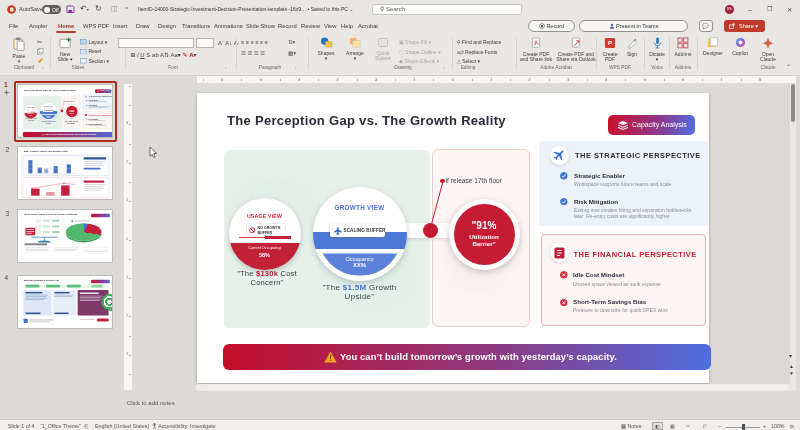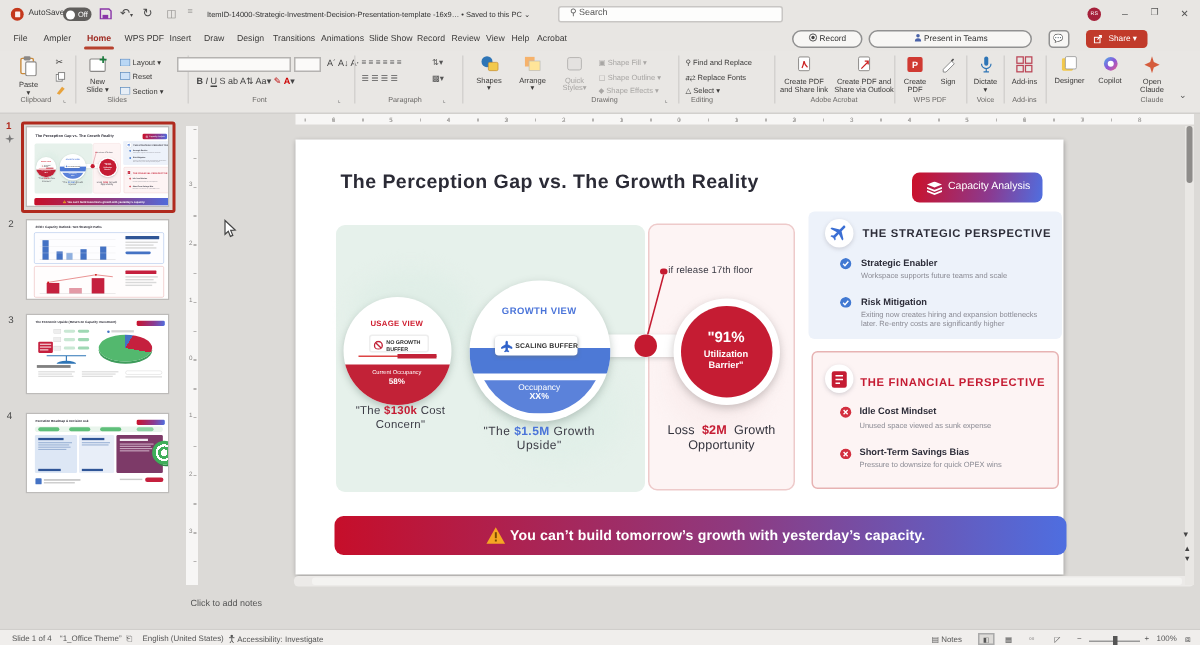--- a/index.html
+++ b/index.html
@@ -670,21 +670,20 @@
 
     <div id="red-node"></div>
 
     <div class="circ" id="circ91-outer"></div>
     <div class="circ" id="circ91">
       <div class="l1">"91%</div>
       <div class="l2">Utilization<br>Barrier"</div>
     </div>
     <div id="ifrel-dot"></div>
     <div id="ifrel">if release 17th floor</div>
-    <div id="loss-label">Loss&nbsp; <b style="color:#c51c33">$2M</b>&nbsp; Growth<br>Opportunity</div>
 
     <div id="panel-blue"></div>
     <div class="blob" style="left:353px;top:53px"></div>
     <svg style="position:absolute;left:355px;top:55px" width="14" height="14" viewBox="0 0 24 24">
         <g transform="rotate(45 12 12)">
           <path d="M21.5 15.5v-2l-8-5V3c0-.83-.67-1.5-1.5-1.5S10.5 2.17 10.5 3v5.5l-8 5v2l8-2.5v5.5l-2 1.5v1.5l3.5-1 3.5 1v-1.5l-2-1.5v-5.5z" fill="#3b6fd4"></path>
         </g>
       </svg>
     <div class="ptitle" style="left:378px;top:57.5px;color:#2d2d38">THE STRATEGIC PERSPECTIVE</div>
     <svg class="check" style="left:363px;top:79px" viewBox="0 0 10 10">

